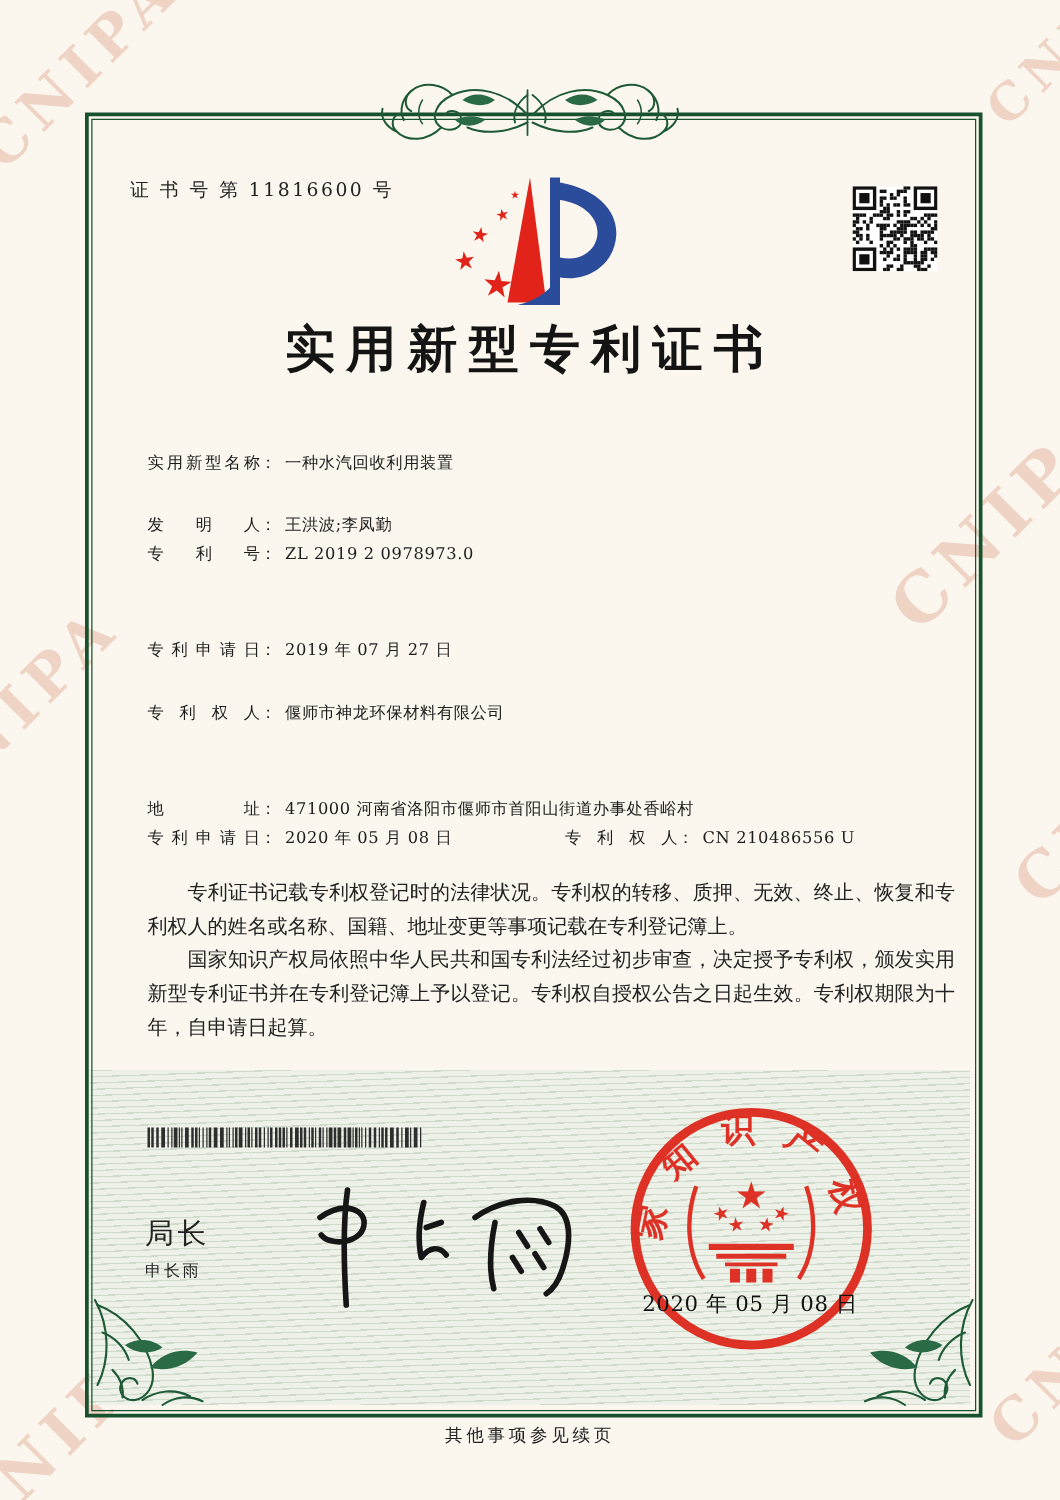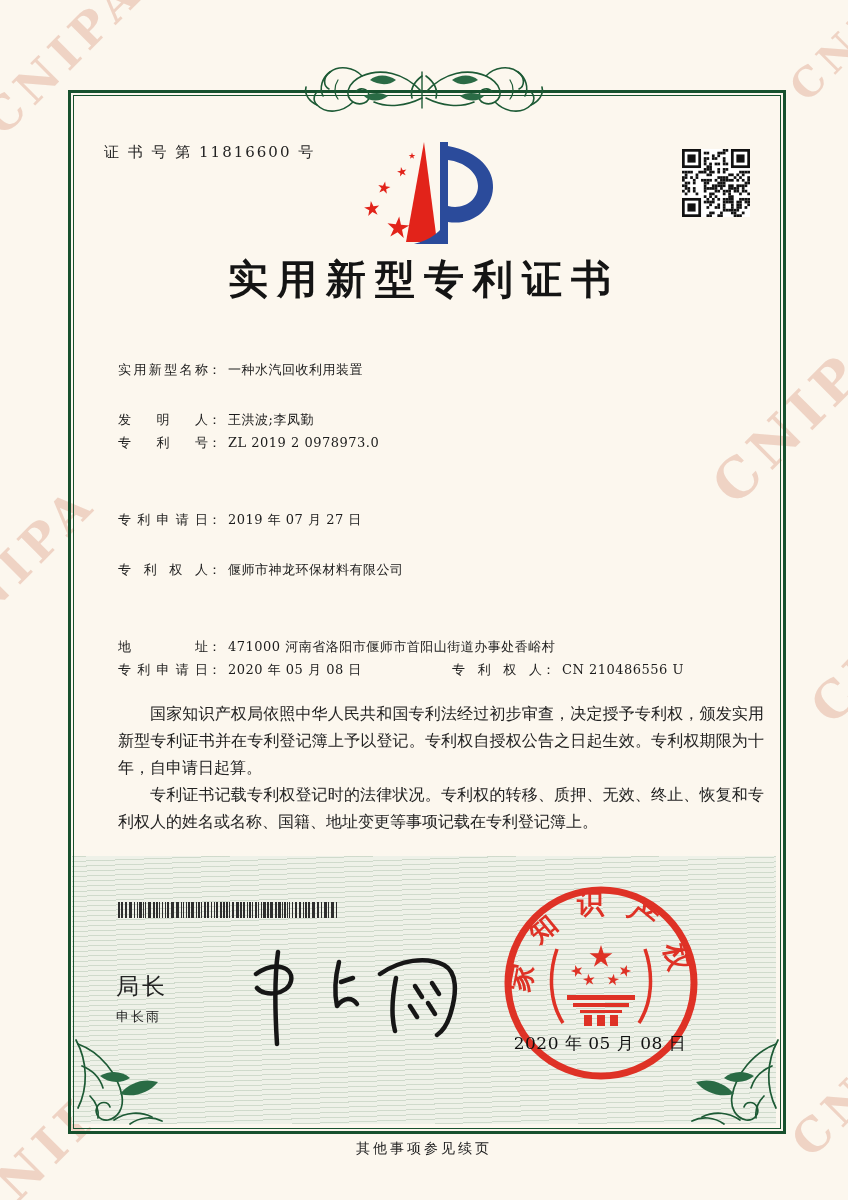--- a/index.html
+++ b/index.html
@@ -389,22 +389,22 @@
     <div class="field fgrant">
       <span>
         <span class="flabel">专利申请日</span><span class="colon">：</span><span class="fvalue">2020 年 05 月 08 日</span>
       </span>
       <span class="grant-no">
         <span class="flabel">专利权人</span><span class="colon">：</span><span class="fvalue">CN 210486556 U</span>
       </span>
     </div>
 
     <div class="bodytext">
+      <p>专利证书记载专利权登记时的法律状况。专利权的转移、质押、无效、终止、恢复和专利权人的姓名或名称、国籍、地址变更等事项记载在专利登记簿上。</p>
       <p>国家知识产权局依照中华人民共和国专利法经过初步审查，决定授予专利权，颁发实用新型专利证书并在专利登记簿上予以登记。专利权自授权公告之日起生效。专利权期限为十年，自申请日起算。</p>
-      <p>专利证书记载专利权登记时的法律状况。专利权的转移、质押、无效、终止、恢复和专利权人的姓名或名称、国籍、地址变更等事项记载在专利登记簿上。</p>
     </div>
 
     <div class="barcode" id="barcode">
         <span style="width: 2px; margin-right: 1px;"></span>
         <span style="width: 2px; margin-right: 2px;"></span>
         <span style="width: 2px; margin-right: 2px;"></span>
         <span style="width: 3px; margin-right: 2px;"></span>
         <span style="width: 1px; margin-right: 2px;"></span>
         <span style="width: 1px; margin-right: 1px;"></span>
         <span style="width: 3px; margin-right: 1px;"></span>

